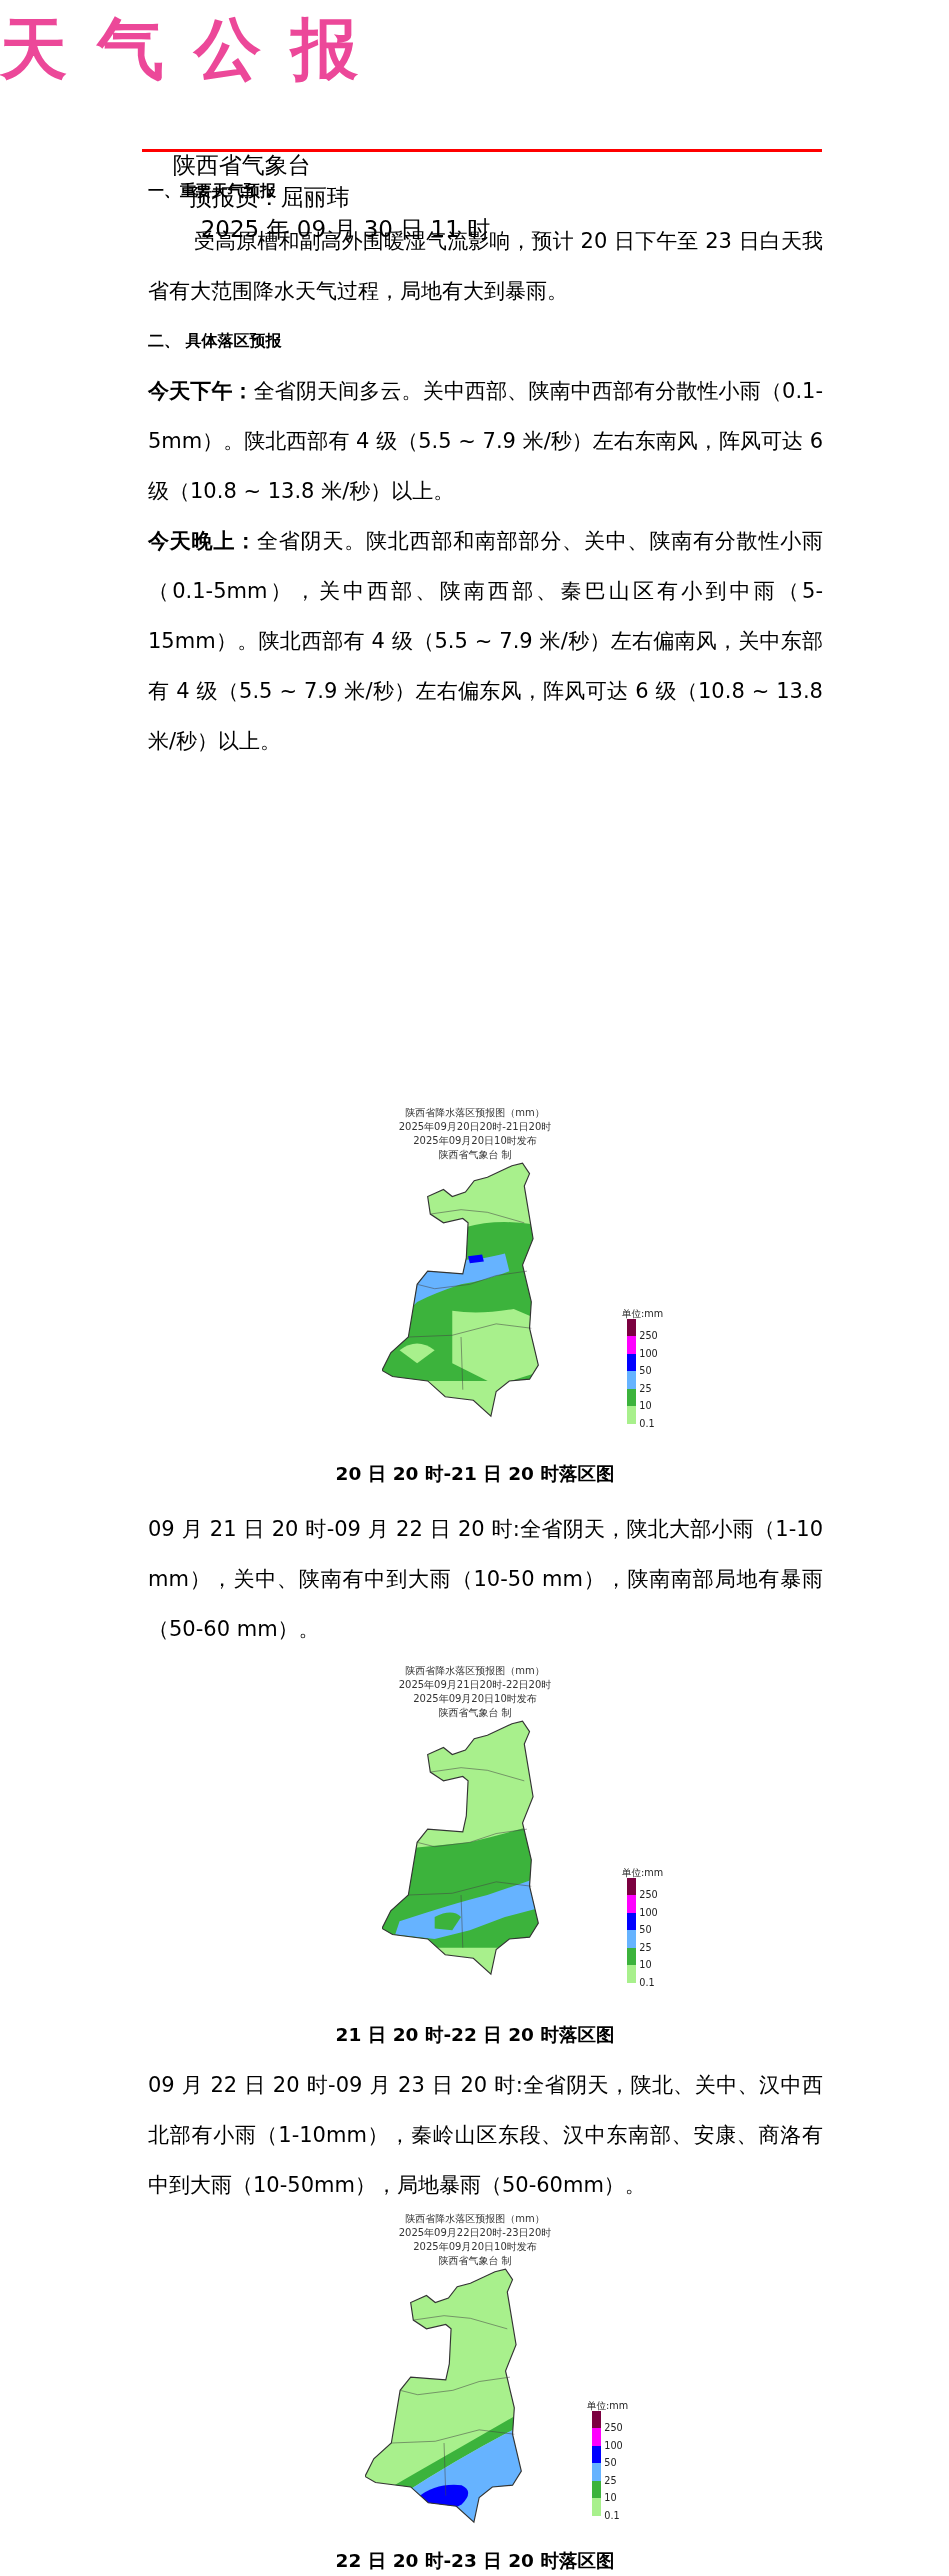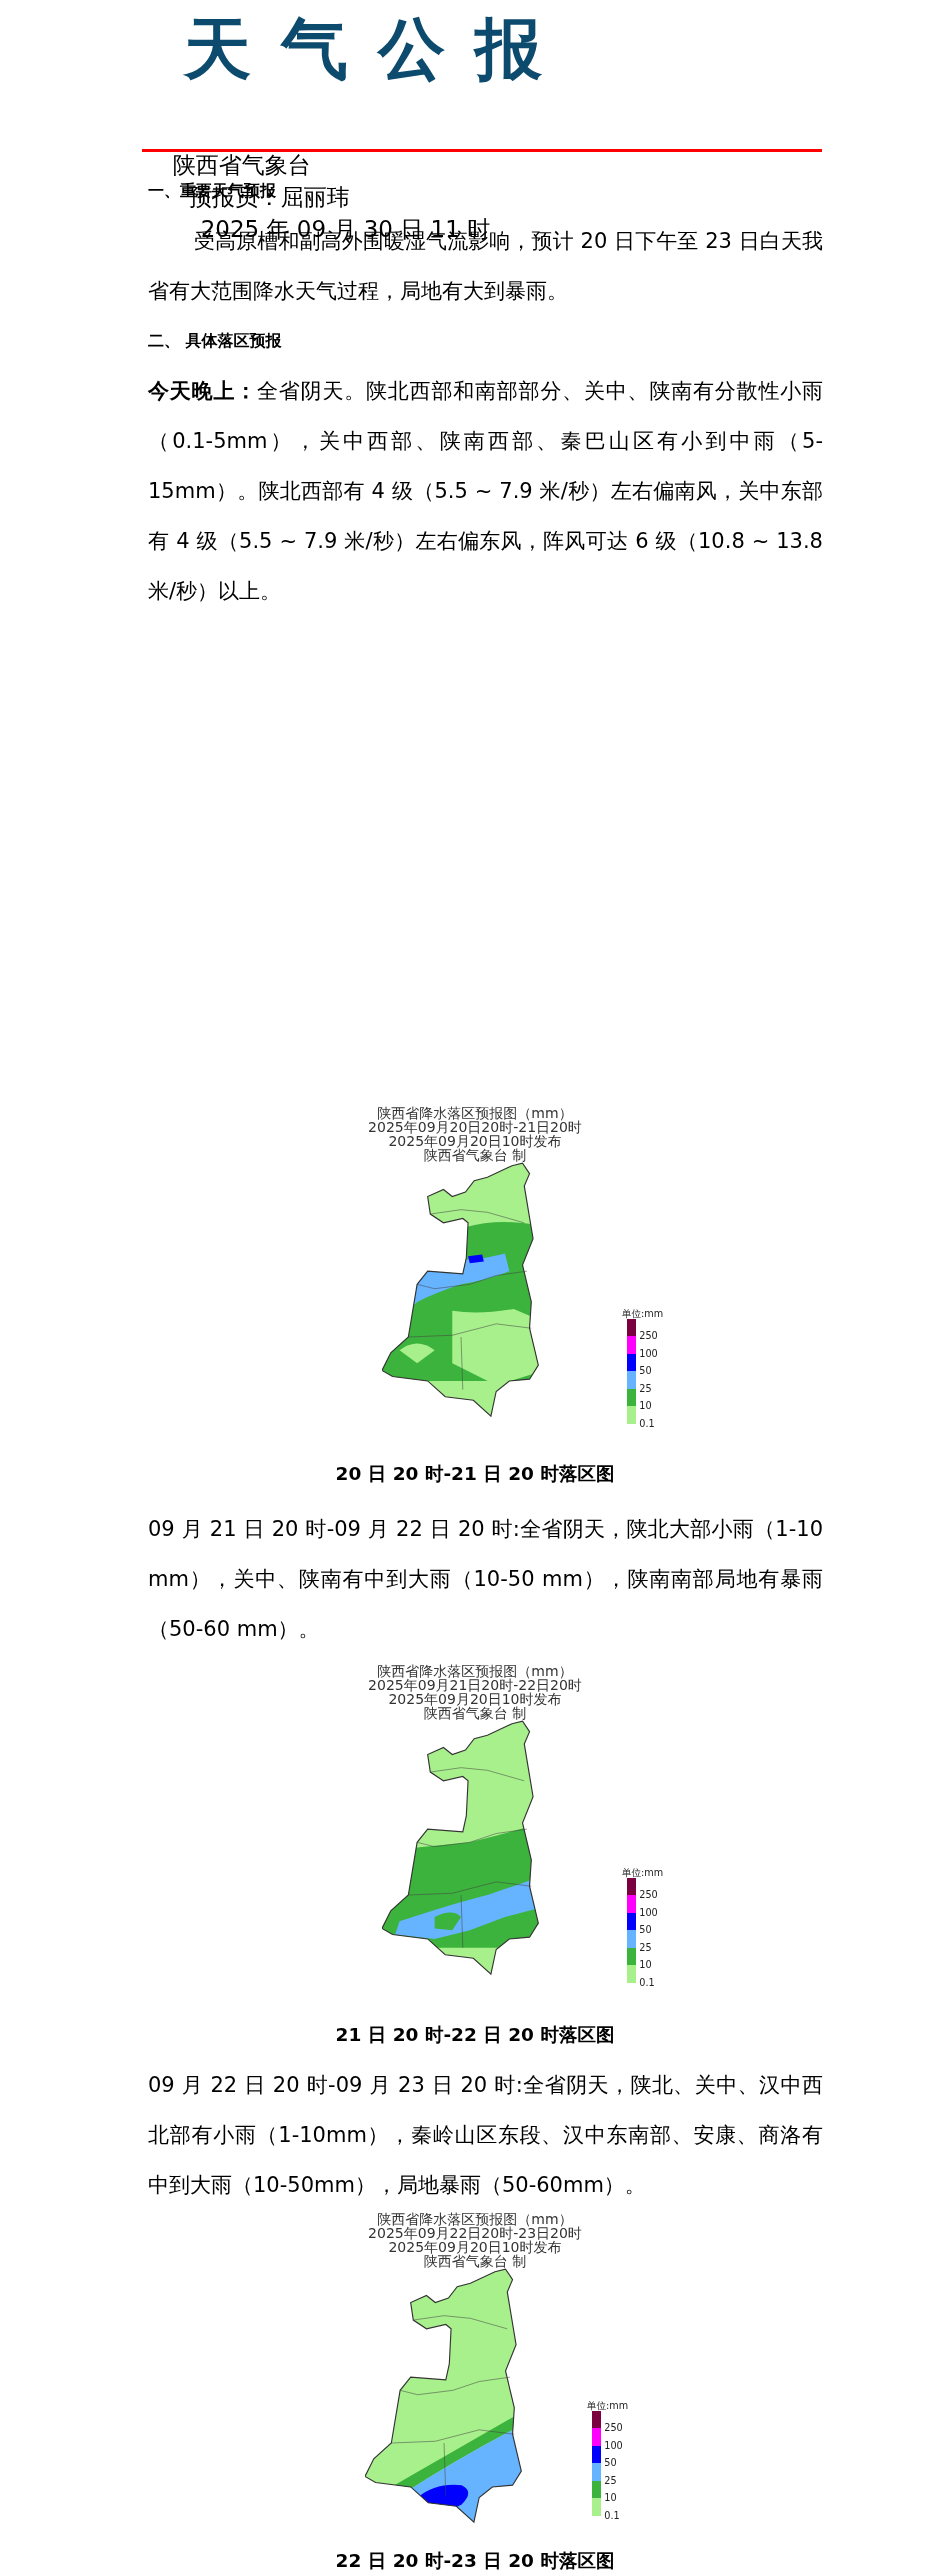--- a/index.html
+++ b/index.html
@@ -1,29 +1,29 @@
 <!DOCTYPE html>
 <html style="font-size:14px"><head>
 <meta charset="utf-8">
 <style>
   html,body{margin:0;padding:0;background:#fff;}
   body{width:950px;height:2576px;position:relative;overflow:hidden;
        font-family:"DejaVu Sans","Liberation Sans",sans-serif;color:#000;}
   .abs{position:absolute;}
-  #title{left:0;width:756px;top:12.3px;text-align:center;color:#0c4a6e;
+  #title{left:0;width:756px;top:12.3px;color:#ec4899;
          font-size:67px;font-weight:bold;letter-spacing:30px;line-height:74px;}
   #header-line{left:142px;width:680px;top:117px;height:32px;border-bottom:3.5px solid #ff0000;
          font-size:23px;line-height:32px;white-space:pre;}
   #header-line span{display:inline-block;}
   .sec{left:148px;font-size:16px;font-weight:bold;line-height:35px;}
   .para{left:148px;width:675px;font-size:21px;line-height:50px;text-align:justify;}
   .para p{margin:0;}
   .para b{font-weight:bold;}
   .indent{text-indent:46px;}
-  .maphead{left:299px;width:352px;text-align:center;font-size:14px;line-height:14px;color:#333;}
+  .maphead{left:299px;width:352px;text-align:center;font-size:10px;line-height:14px;color:#333;}
   .caption{left:0;width:950px;text-align:center;font-size:18.5px;font-weight:bold;line-height:26px;}
   .legend{font-size:9.7px;color:#222;text-align:right;}
   .legend .lt{position:absolute;left:-5.3px;top:0;white-space:nowrap;}
   .legend .band{position:absolute;left:0;width:8.8px;}
   .legend .tick{position:absolute;left:12.3px;font-size:9.7px;}
 </style>
 </head>
 <body>
 
 <div id="title" class="abs">天气公报</div>
@@ -34,20 +34,23 @@
   <span style="margin-left:44px">2025 年 09 月 30 日 11 时</span>
 </div>
 
 <div class="abs sec" style="top:173px">一、重要天气预报</div>
 <div class="abs para" style="top:216px">
   <p class="indent">受高原槽和副高外围暖湿气流影响，预计 20 日下午至 23 日白天我省有大范围降水天气过程，局地有大到暴雨。</p>
 </div>
 
 <div class="abs sec" style="top:323px">二、 具体落区预报</div>
 <div class="abs para" style="top:366px">
+  <p>
+    <b>今天下午：</b><span>全省阴天间多云。关中西部、陕南中西部有分散性小雨（0.1-5mm）。陕北西部有 4 级（5.5 ~ 7.9 米/秒）左右东南风，阵风可达 6 级（10.8 ~ 13.8 米/秒）以上。</span>
+  </p>
   <p>
     <b>今天晚上：</b><span>全省阴天。陕北西部和南部部分、关中、陕南有分散性小雨（0.1-5mm），关中西部、陕南西部、秦巴山区有小到中雨（5-15mm）。陕北西部有 4 级（5.5 ~ 7.9 米/秒）左右偏南风，关中东部有 4 级（5.5 ~ 7.9 米/秒）左右偏东风，阵风可达 6 级（10.8 ~ 13.8 米/秒）以上。</span>
   </p>
 </div>
 
 <div class="abs maphead" style="top:1106px">
   <div>陕西省降水落区预报图（mm）</div>
   <div>2025年09月20日20时-21日20时</div>
   <div>2025年09月20日10时发布</div>
   <div>陕西省气象台 制</div>

